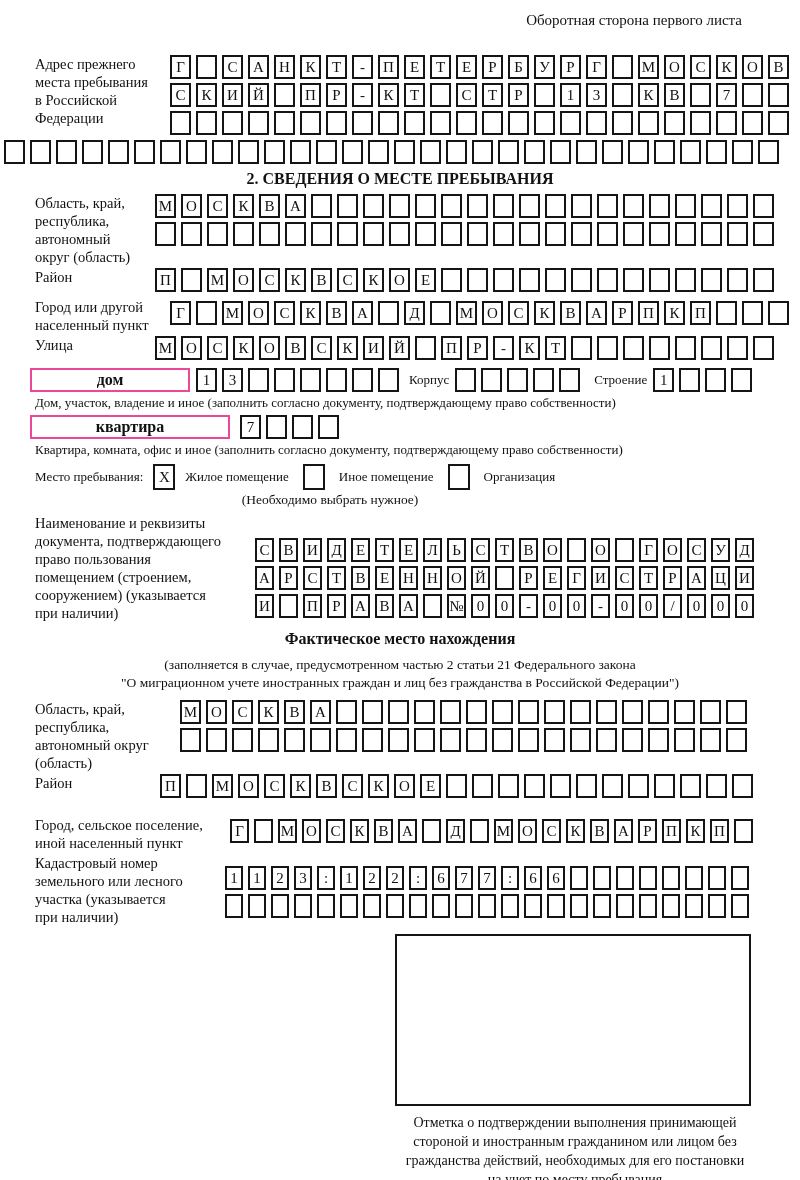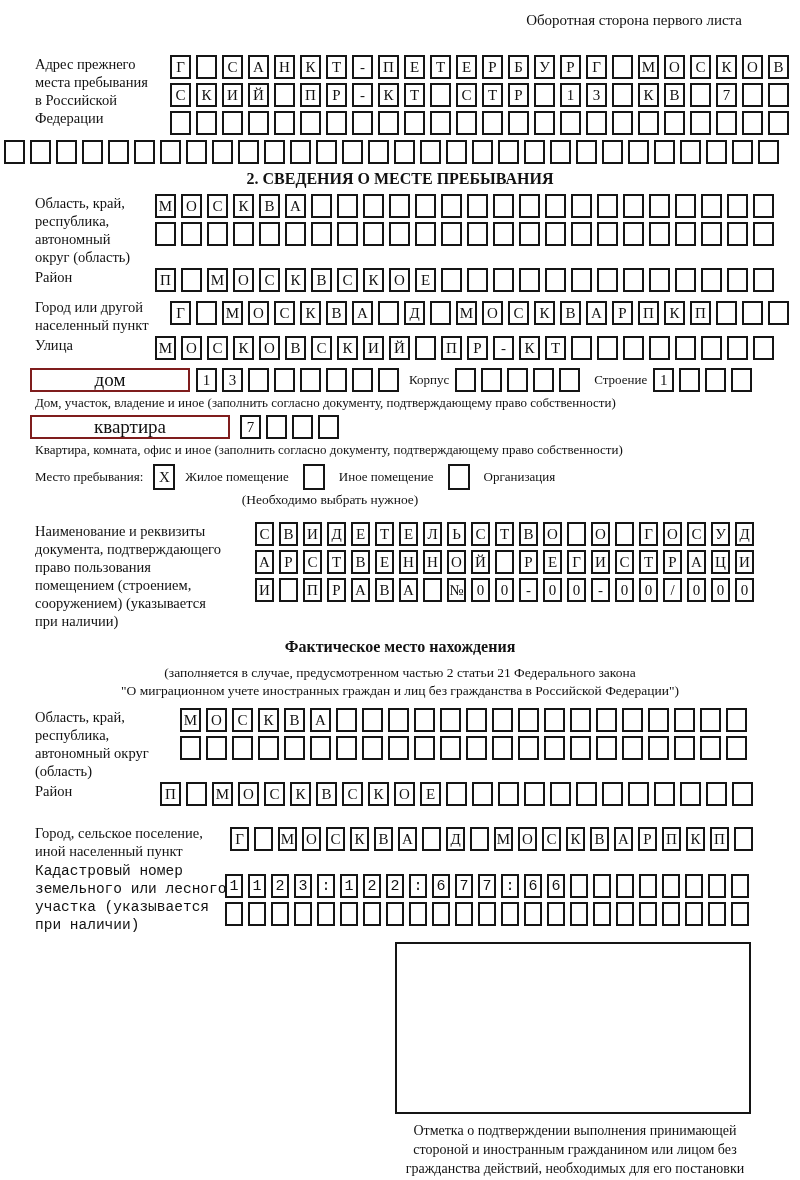--- a/index.html
+++ b/index.html
@@ -20,22 +20,22 @@
     font-size:15px;line-height:1;box-sizing:content-box;
   }
   .cells.doc div{width:15px;}
   .cells.nar div{width:14px;gap:4px;}
   .fullrow{margin-left:4px;margin-top:1px;}
   .caption{font-size:13px;line-height:17px;}
   .center{text-align:center;}
   .h2{font-size:16px;font-weight:bold;text-align:center;margin:6px 0 6px 0;}
   .inline-label{font-size:13px;white-space:nowrap;align-self:center;}
   .hrow{display:flex;align-items:center;margin-left:30px;margin-top:4px;margin-bottom:2px;}
-  .wbox{box-sizing:border-box;border:2px solid #7f1d1d;height:24px;display:flex;
-        align-items:center;justify-content:center;font-size:19px;flex:0 0 auto;}
+  .wbox{box-sizing:border-box;border:2px solid #ec4899;height:24px;display:flex;
+        align-items:center;justify-content:center;font-size:16px;flex:0 0 auto;font-weight:bold;}
   .gap6{width:6px;flex:0 0 auto;} .gap10{width:10px;flex:0 0 auto;} .gap14{width:14px;flex:0 0 auto;}
   .cbx{width:18px;height:22px;border:2px solid #151515;display:flex;align-items:center;
        justify-content:center;font-size:15px;flex:0 0 auto;}
   .stamp-box{margin-left:395px;margin-top:8px;width:356px;height:172px;
              border:2px solid #151515;box-sizing:border-box;}
   .stamp-caption{margin-left:373px;width:404px;margin-top:7px;font-size:14px;
                  line-height:19px;text-align:center;}
   .title2{font-size:16px;font-weight:bold;text-align:center;margin:8px 0 8px 0;}
   .cap2{font-size:13.5px;line-height:18px;text-align:center;}
   .note-line{font-size:13.5px;width:660px;text-align:center;margin-top:2px;margin-bottom:2px;}
@@ -388,21 +388,21 @@
     <div class="cbx"></div>
     <div class="gap14"></div>
     <div class="inline-label">Иное помещение</div>
     <div class="gap14"></div>
     <div class="cbx"></div>
     <div class="gap14"></div>
     <div class="inline-label">Организация</div>
   </div>
   <div class="note-line">(Необходимо выбрать нужное)</div>
 
-  <div class="block" style="margin-top:14px;">
+  <div class="block" style="margin-top:6px;align-items:flex-end;">
     <div class="labcol docline" style="width:255px;">
       <div>Наименование и реквизиты</div>
       <div>документа, подтверждающего</div>
       <div>право пользования</div>
       <div>помещением (строением,</div>
       <div>сооружением) (указывается</div>
       <div>при наличии)</div>
     </div>
     <div class="cellcol">
       <div class="cells doc">
@@ -595,21 +595,21 @@
         <div>В</div>
         <div>А</div>
         <div>Р</div>
         <div>П</div>
         <div>К</div>
         <div>П</div>
         <div></div>
       </div>
   </div>
 
-  <div class="block" style="margin-top:2px;font-family:Liberation Mono, monospace;">
+  <div class="block" style="margin-top:2px;">
     <div class="labcol" style="width:225px;">
       <div>Кадастровый номер</div>
       <div>земельного или лесного</div>
       <div>участка (указывается</div>
       <div>при наличии)</div>
     </div>
     <div class="cellcol" style="margin-top:12px;">
       <div class="cells nar">
           <div>1</div>
           <div>1</div>

